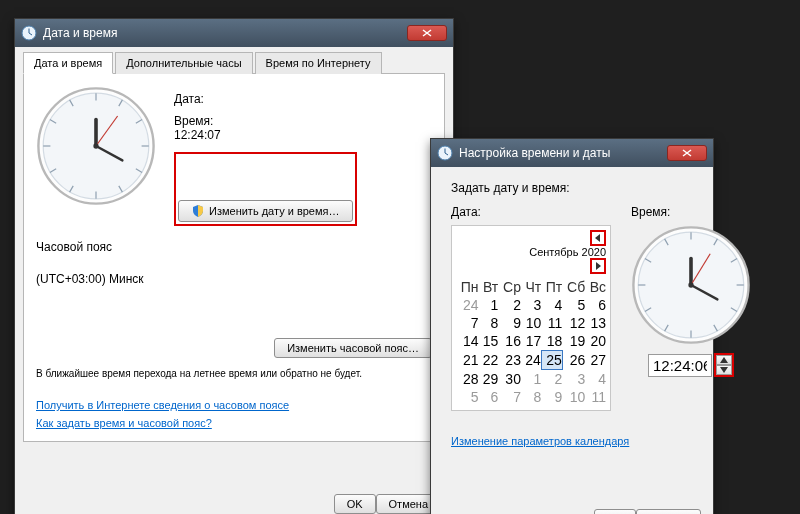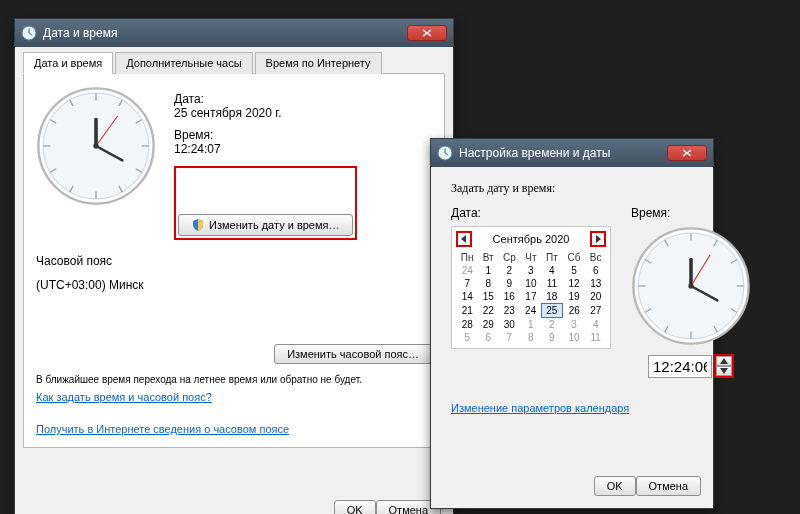--- a/index.html
+++ b/index.html
@@ -99,40 +99,41 @@
 
   .dlg-buttons {
     display:flex; justify-content:flex-end; gap:0;
     padding: 8px 4px 4px 4px;
   }
 
   
   #win-settings { left:430px; top:138px; width:284px; }
   #win-settings .body-inner { padding: 10px 12px; }
 
-  .prompt { margin-bottom:10px;font-family:Liberation Serif, serif; }
+  .prompt { margin-bottom:10px; }
 
   .two-col { display:flex; gap:20px; }
   .col { flex:1; }
   .col-label { margin-bottom:6px; }
 
   .cal {
     border:1px solid #c7c7c7;
     padding:4px;
     width: 160px;
     background:#fff;
   }
   .cal-head {
-    display:flex; align-items:center; justify-content:space-between;
+    display:flex; align-items:flex-end; justify-content:space-between;
     margin-bottom:4px;
+    flex-direction:column;
   }
   .nav { width:16px; height:16px; display:flex; align-items:center; justify-content:center; cursor:pointer; }
   .red-sq { border:2px solid #d80000; }
   .cal-title { font-size:11px; }
-  table.grid { width:100%; border-collapse:collapse; font-size:10px; text-align:center; }
+  table.grid { width:100%; border-collapse:collapse; font-size:14px; text-align:right; }
   table.grid th { font-weight:normal; color:#333; padding:1px 0; }
   table.grid td { padding:1px 0; cursor:pointer; }
   td.dim { color:#9a9a9a; }
   td.today { border:1px solid #3a78c2; background:#d6e7f7; }
 
   .clock-col { display:flex; flex-direction:column; align-items:center; }
   .clock-col .clock { width:120px; height:120px; margin-bottom:8px; }
   .time-row { display:flex; align-items:center; }
   .time-input {
     border:1px solid #9a9a9a; padding:2px 4px; font-size:15px; width:64px; text-align:center;
@@ -193,47 +194,46 @@
                 <line x1="28" y1="11.6" x2="31" y2="16.8"></line>
             </g>
             <line x1="50" y1="50" x2="50" y2="28" stroke="#333" stroke-width="3" stroke-linecap="round"></line>
             <line x1="50" y1="50" x2="72" y2="62" stroke="#333" stroke-width="2" stroke-linecap="round"></line>
             <line x1="50" y1="50" x2="68" y2="25" stroke="#c23b33" stroke-width="1"></line>
             <circle cx="50" cy="50" r="2.2" fill="#333"></circle>
           </svg>
         </div>
         <div class="dt-info">
           <div class="lbl">Дата:</div>
-          <div class="val">25 сентября 2020 г.</div>
           <div class="lbl">Время:</div>
           <div class="val">12:24:07</div>
           <div class="red-frame">
             <button class="btn">
               <span class="shield-icon">
                 <svg viewBox="0 0 14 14">
                     <path d="M7 1l5 2v4c0 3-2.5 5-5 6-2.5-1-5-3-5-6V3z" fill="#2e7dd7"></path>
                     <path d="M7 1l5 2v4c0 3-2.5 5-5 6V1z" fill="#f7c948"></path>
                   </svg>
               </span>
               <span>Изменить дату и время…</span>
             </button>
           </div>
         </div>
       </div>
 
       <div class="section-lbl">Часовой пояс</div>
-      <div style="margin-top:10px;">(UTC+03:00) Минск</div>
+      <div style="margin-top:18px;">(UTC+03:00) Минск</div>
       <div style="text-align:right; margin-top:8px;">
         <button class="btn">Изменить часовой пояс…</button>
       </div>
 
       <div class="para">В ближайшее время перехода на летнее время или обратно не будет.</div>
 
+      <a class="link" style="margin-top:20px;">Получить в Интернете сведения о часовом поясе</a>
       <a class="link">Как задать время и часовой пояс?</a>
-      <a class="link" style="margin-top:20px;">Получить в Интернете сведения о часовом поясе</a>
     </div>
 
     <div class="dlg-buttons">
       <button class="btn">OK</button>
       <button class="btn">Отмена</button>
     </div>
   </div>
 </div>
 
 <div class="window" id="win-settings">

